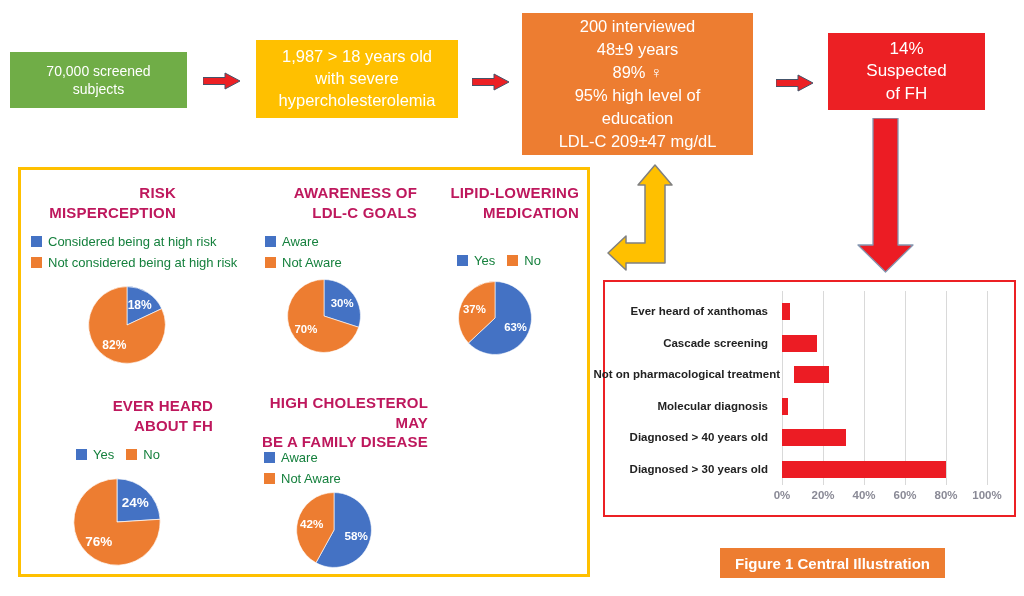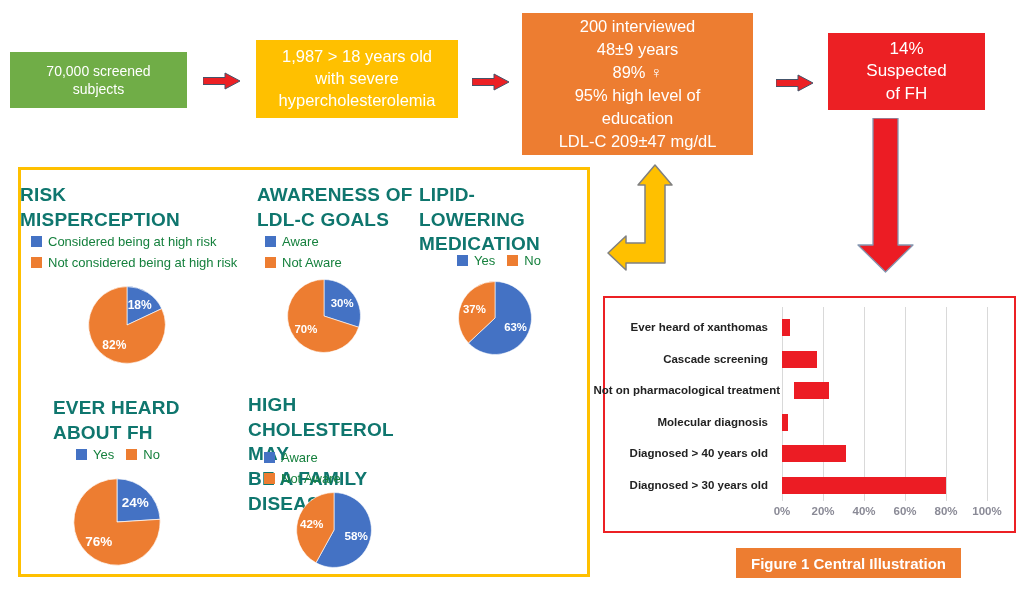--- a/index.html
+++ b/index.html
@@ -7,43 +7,43 @@
        font-family:"Liberation Sans",sans-serif;}
   .abs{position:absolute;}
   .flow-box{position:absolute;display:flex;align-items:center;justify-content:center;
     color:#fff;text-align:center;white-space:pre-line;line-height:1.32;}
   .box-green{left:10px;top:52px;width:177px;height:56px;background:#70AD47;font-size:14px;}
   .box-yellow{left:256px;top:40px;width:202px;height:78px;background:#FFC000;font-size:16.5px;}
   .box-orange{left:522px;top:13px;width:231px;height:142px;background:#ED7D31;font-size:16.5px;line-height:23px;}
   .box-red{left:828px;top:33px;width:157px;height:77px;background:#EC2024;font-size:17px;}
   .panel-yellow{left:18px;top:167px;width:572px;height:410px;border:3px solid #FFC000;
     box-sizing:border-box;background:#fff;}
-  .panel-red{left:603px;top:296px;width:413px;height:237px;border:2px solid #EC2024;
+  .panel-red{left:603px;top:280px;width:413px;height:237px;border:2px solid #EC2024;
     box-sizing:border-box;background:#fff;padding-left:26px;}
-  .pie-title{position:absolute;text-align:left;font-weight:bold;font-size:19px;
-    line-height:1.3;color:#0f766e;white-space:pre-line;letter-spacing:.2px;}
+  .pie-title{position:absolute;text-align:right;font-weight:bold;font-size:15px;
+    line-height:1.3;color:#be185d;white-space:pre-line;letter-spacing:.2px;}
   .legend{position:absolute;font-size:13px;color:#15803d;}
   .legend.stacked{display:flex;flex-direction:column;gap:6px;}
   .legend.inline{display:flex;flex-direction:row;justify-content:center;gap:12px;}
   .legend-item{display:flex;align-items:center;gap:6px;white-space:nowrap;}
   .legend-swatch{width:11px;height:11px;flex:none;display:inline-block;}
   .pie-wrap{position:absolute;}
   .pie-wrap svg{display:block;width:100%;height:100%;}
   
   .barchart{position:absolute;left:0;top:0;right:0;bottom:0;}
   .bar-grid{position:absolute;left:177px;top:9px;width:205px;height:194px;}
   .bar-gridline{position:absolute;top:0;bottom:0;width:1px;background:#d9d9d9;}
   .bar-row{position:absolute;left:0;right:0;height:18px;}
   .bar-label{position:absolute;top:2px;right:calc(100% - 163px);white-space:nowrap;
     font-size:11.5px;color:#222;font-weight:bold;}
   .bar{position:absolute;left:177px;top:0;height:17px;background:#EC1C24;}
   .bar-axis-label{position:absolute;top:207px;width:44px;margin-left:-22px;text-align:center;
     font-size:11.5px;font-weight:bold;color:#8a8a96;}
   .caption{left:720px;top:548px;width:225px;height:30px;background:#ED7D31;color:#fff;
-    display:flex;align-items:center;justify-content:center;font-size:15px;font-weight:bold;margin-left:16px;}
+    display:flex;align-items:center;justify-content:center;font-size:15px;font-weight:bold;}
 </style>
 </head>
 <body>
 
 <div id="fig">
 
   <div class="flow-box box-green">70,000 screened
 subjects</div>
 
   <svg class="abs" style="left:203px;top:72px" width="38" height="18" viewBox="0 0 38 18">

